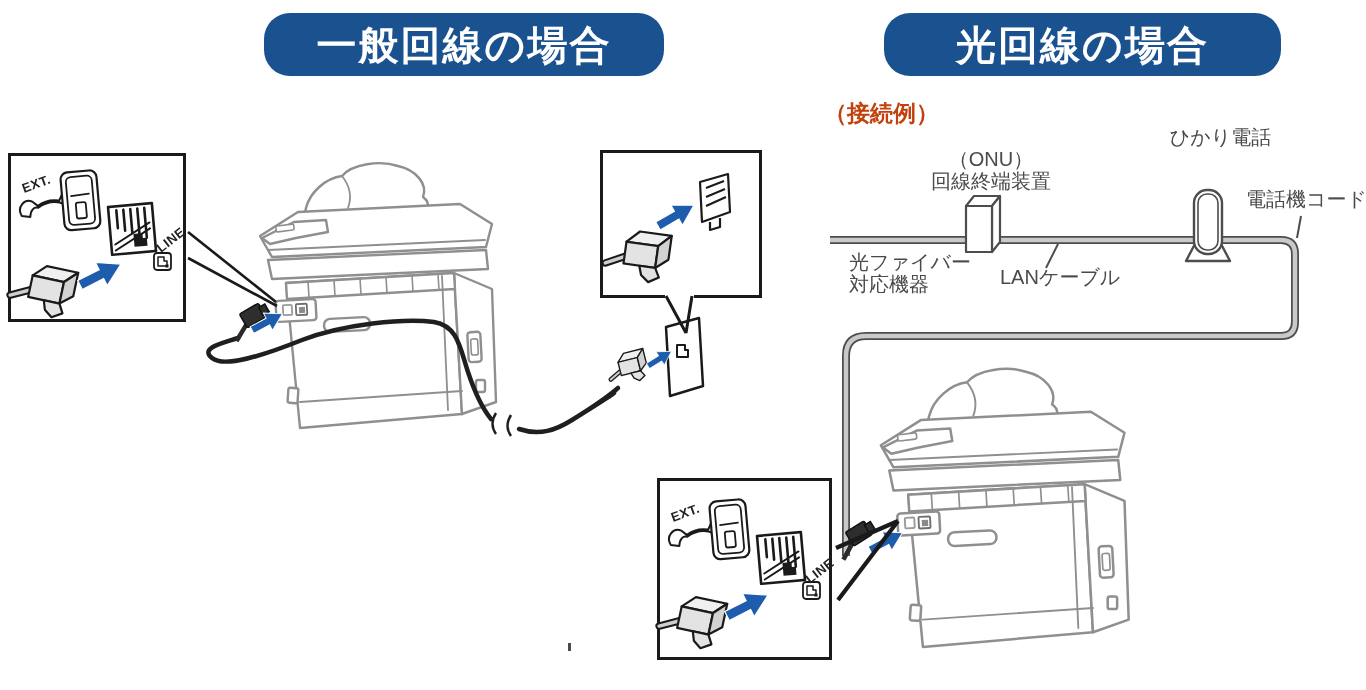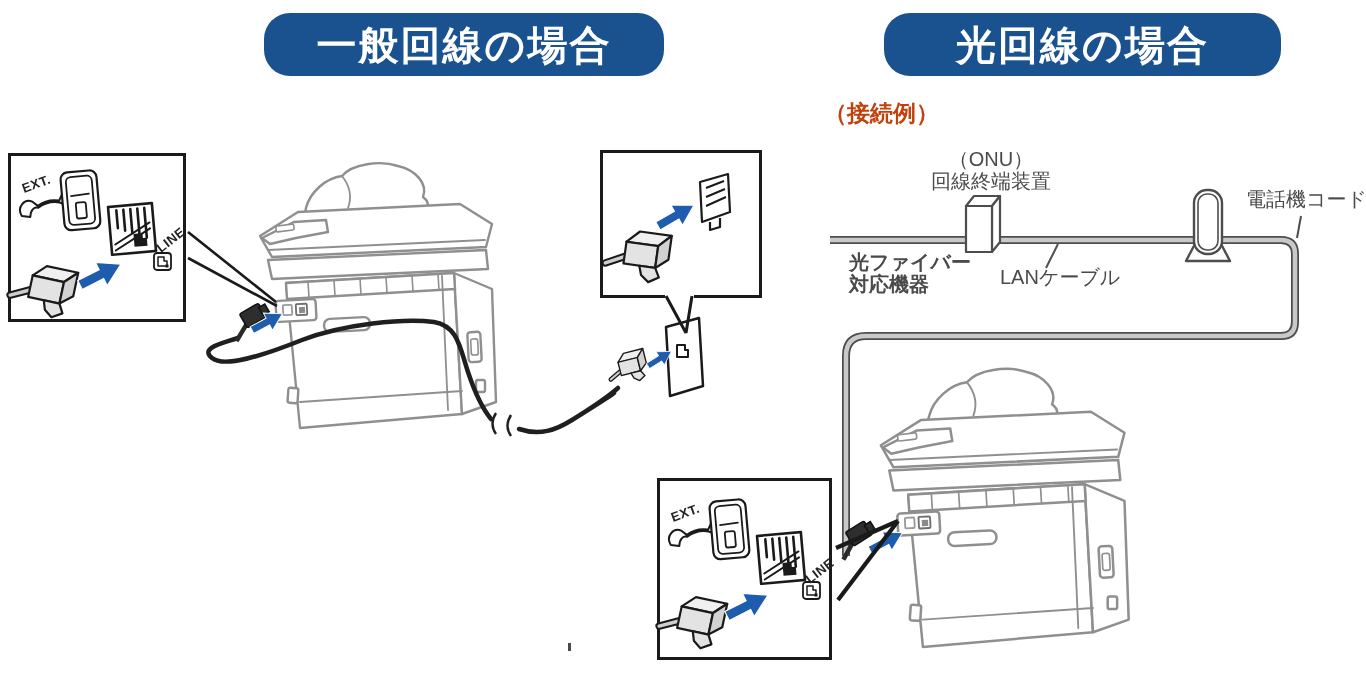--- a/index.html
+++ b/index.html
@@ -24,23 +24,24 @@
 
   <div class="header-badge hdr-general" style="background-color: rgb(26, 82, 144); color: rgb(255, 255, 255);">一般回線の場合</div>
   <div class="header-badge hdr-optical" style="background-color: rgb(26, 82, 144); color: rgb(255, 255, 255);">光回線の場合</div>
 
   <div class="conn-example" style="left:824px;top:98px;">（接続例）</div>
   <div class="jp-label center" style="left:898px;top:148px;width:186px;">
     <div>（ONU）</div>
     <div>回線終端装置</div>
   </div>
   <div class="jp-label center" style="left:1128px;top:126px;width:185px;">
+    <div>ひかり電話</div>
   </div>
   <div class="jp-label" style="left:1246px;top:188px;">電話機コード</div>
-  <div class="jp-label" style="left:849px;top:251px;font-weight:bold;">
+  <div class="jp-label" style="left:849px;top:251px;">
     <div>光ファイバー</div>
     <div>対応機器</div>
   </div>
   <div class="jp-label" style="left:1000px;top:266px;">LANケーブル</div>
 
   <div class="stray" style="left:568px;top:643px;"></div>
 
   <svg class="scene" width="1366" height="690" viewBox="0 0 1366 690">
     <defs>
 

